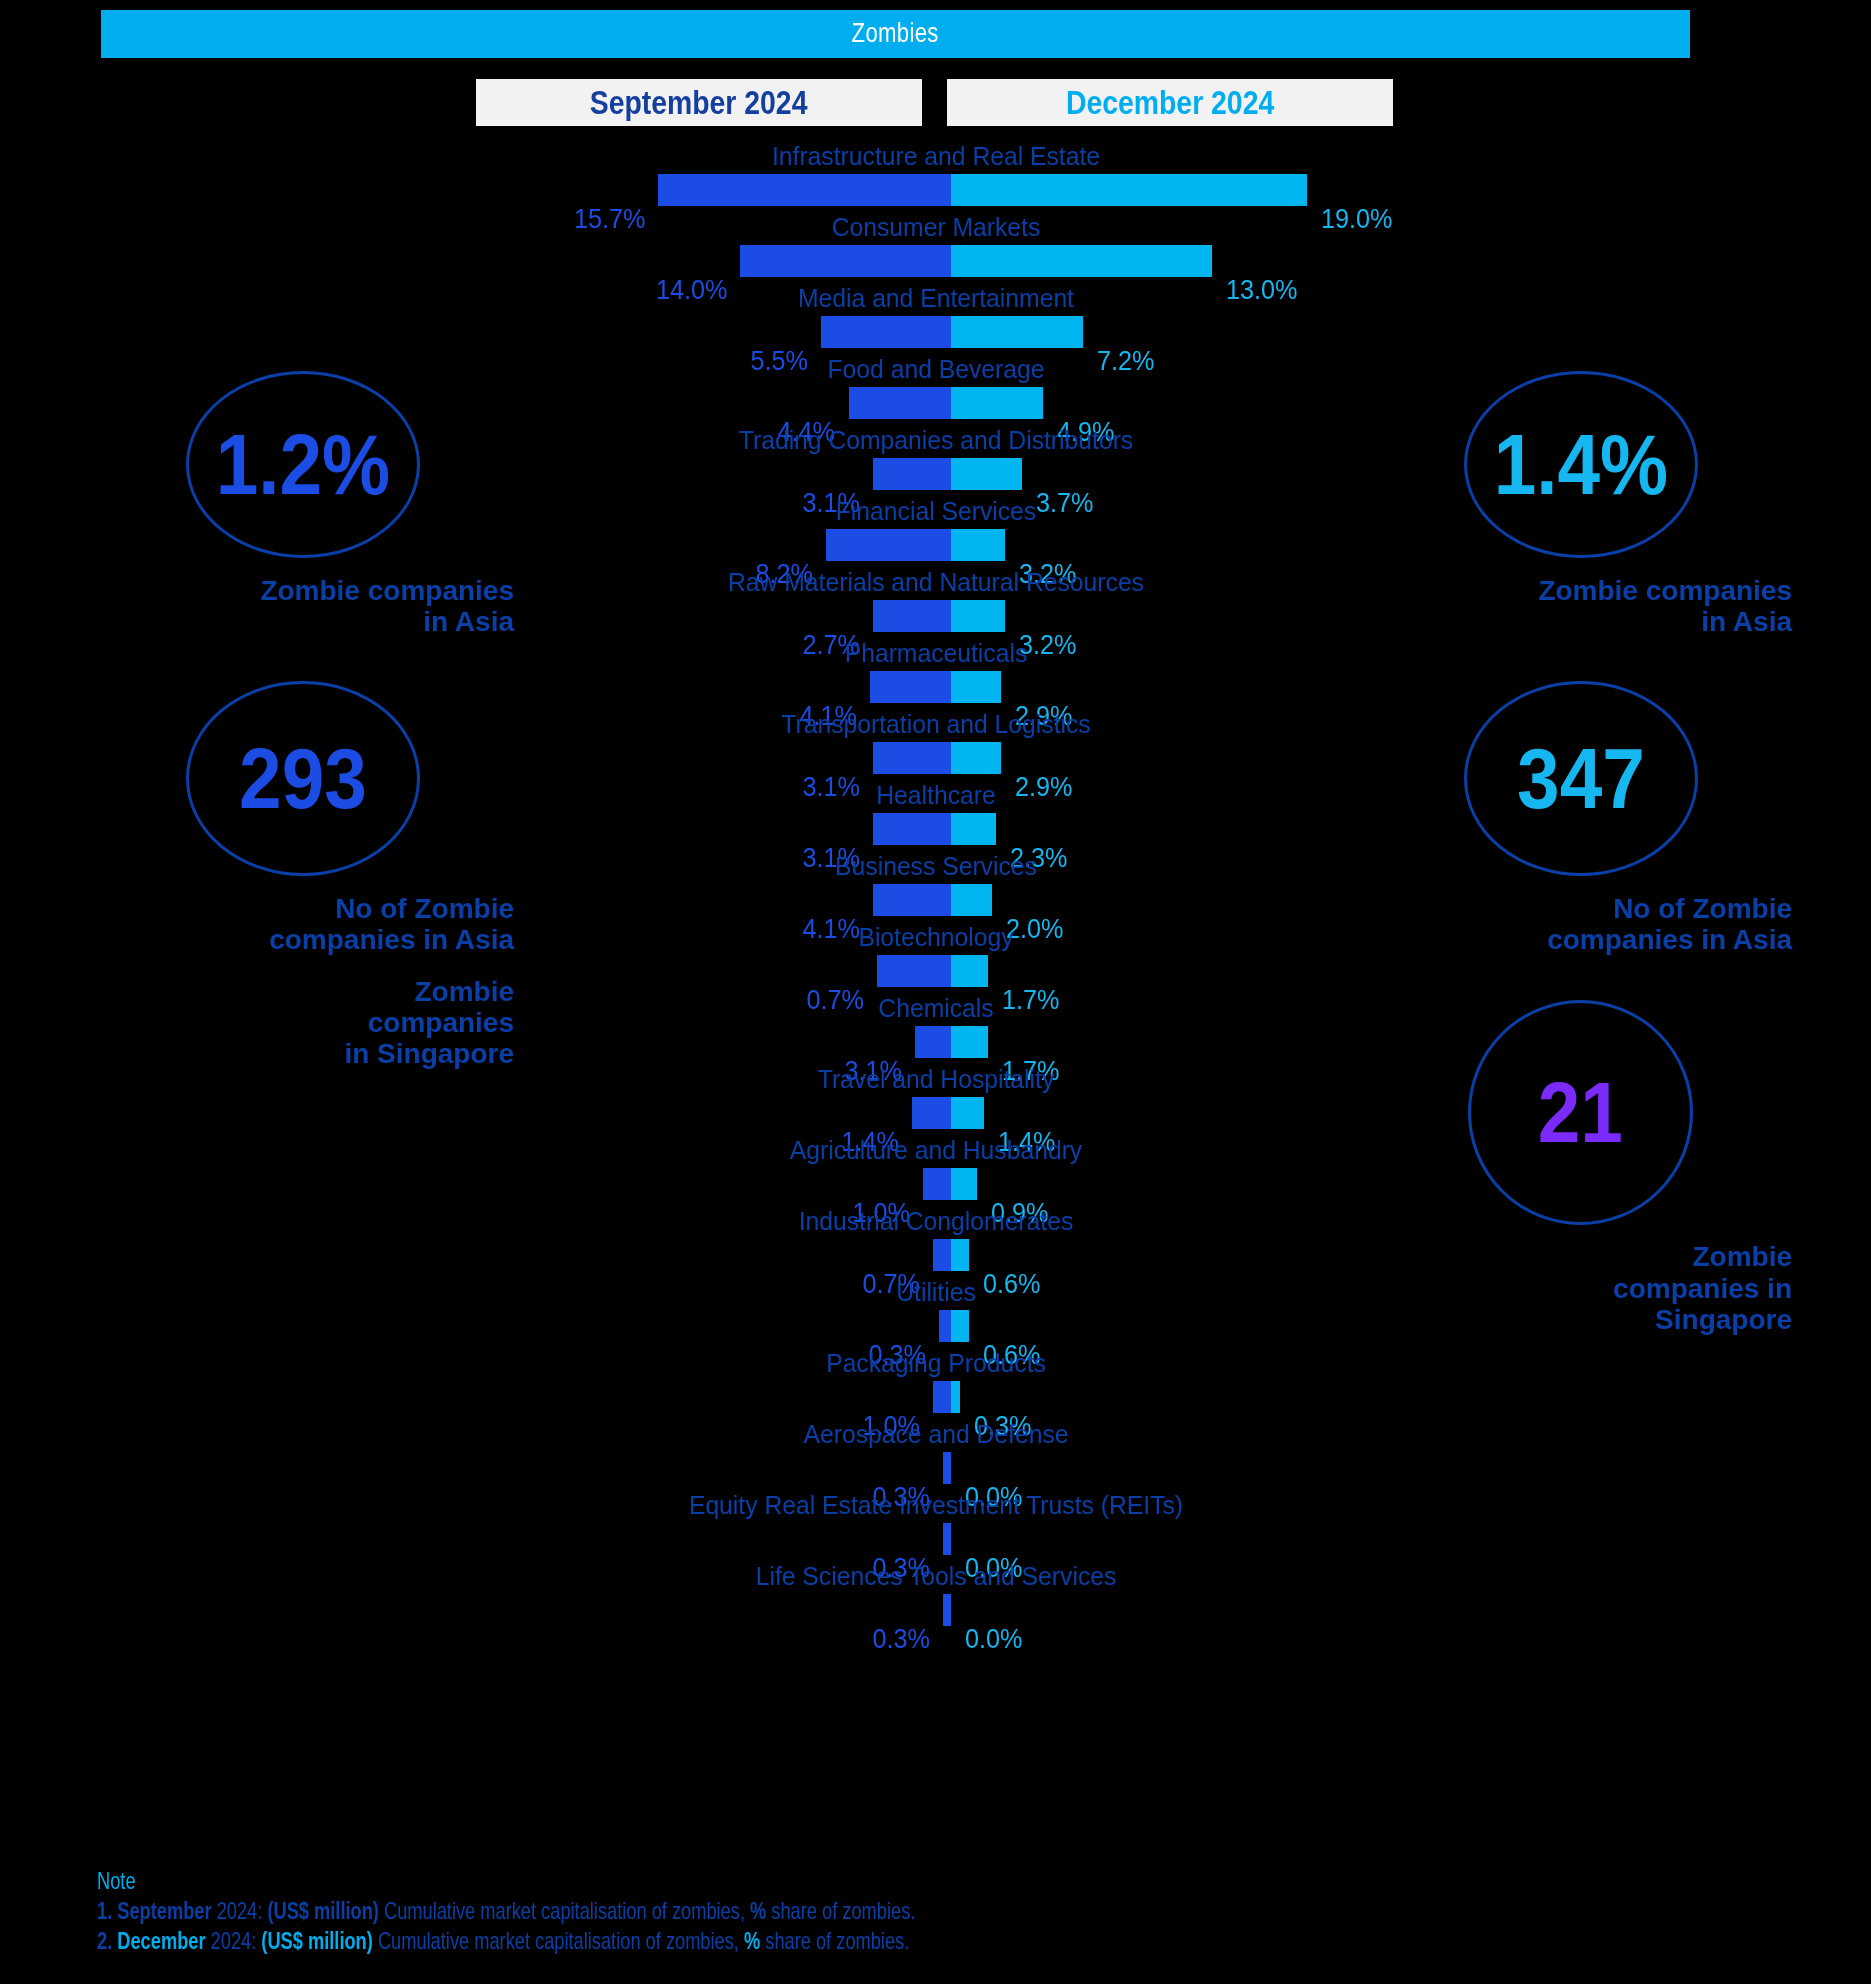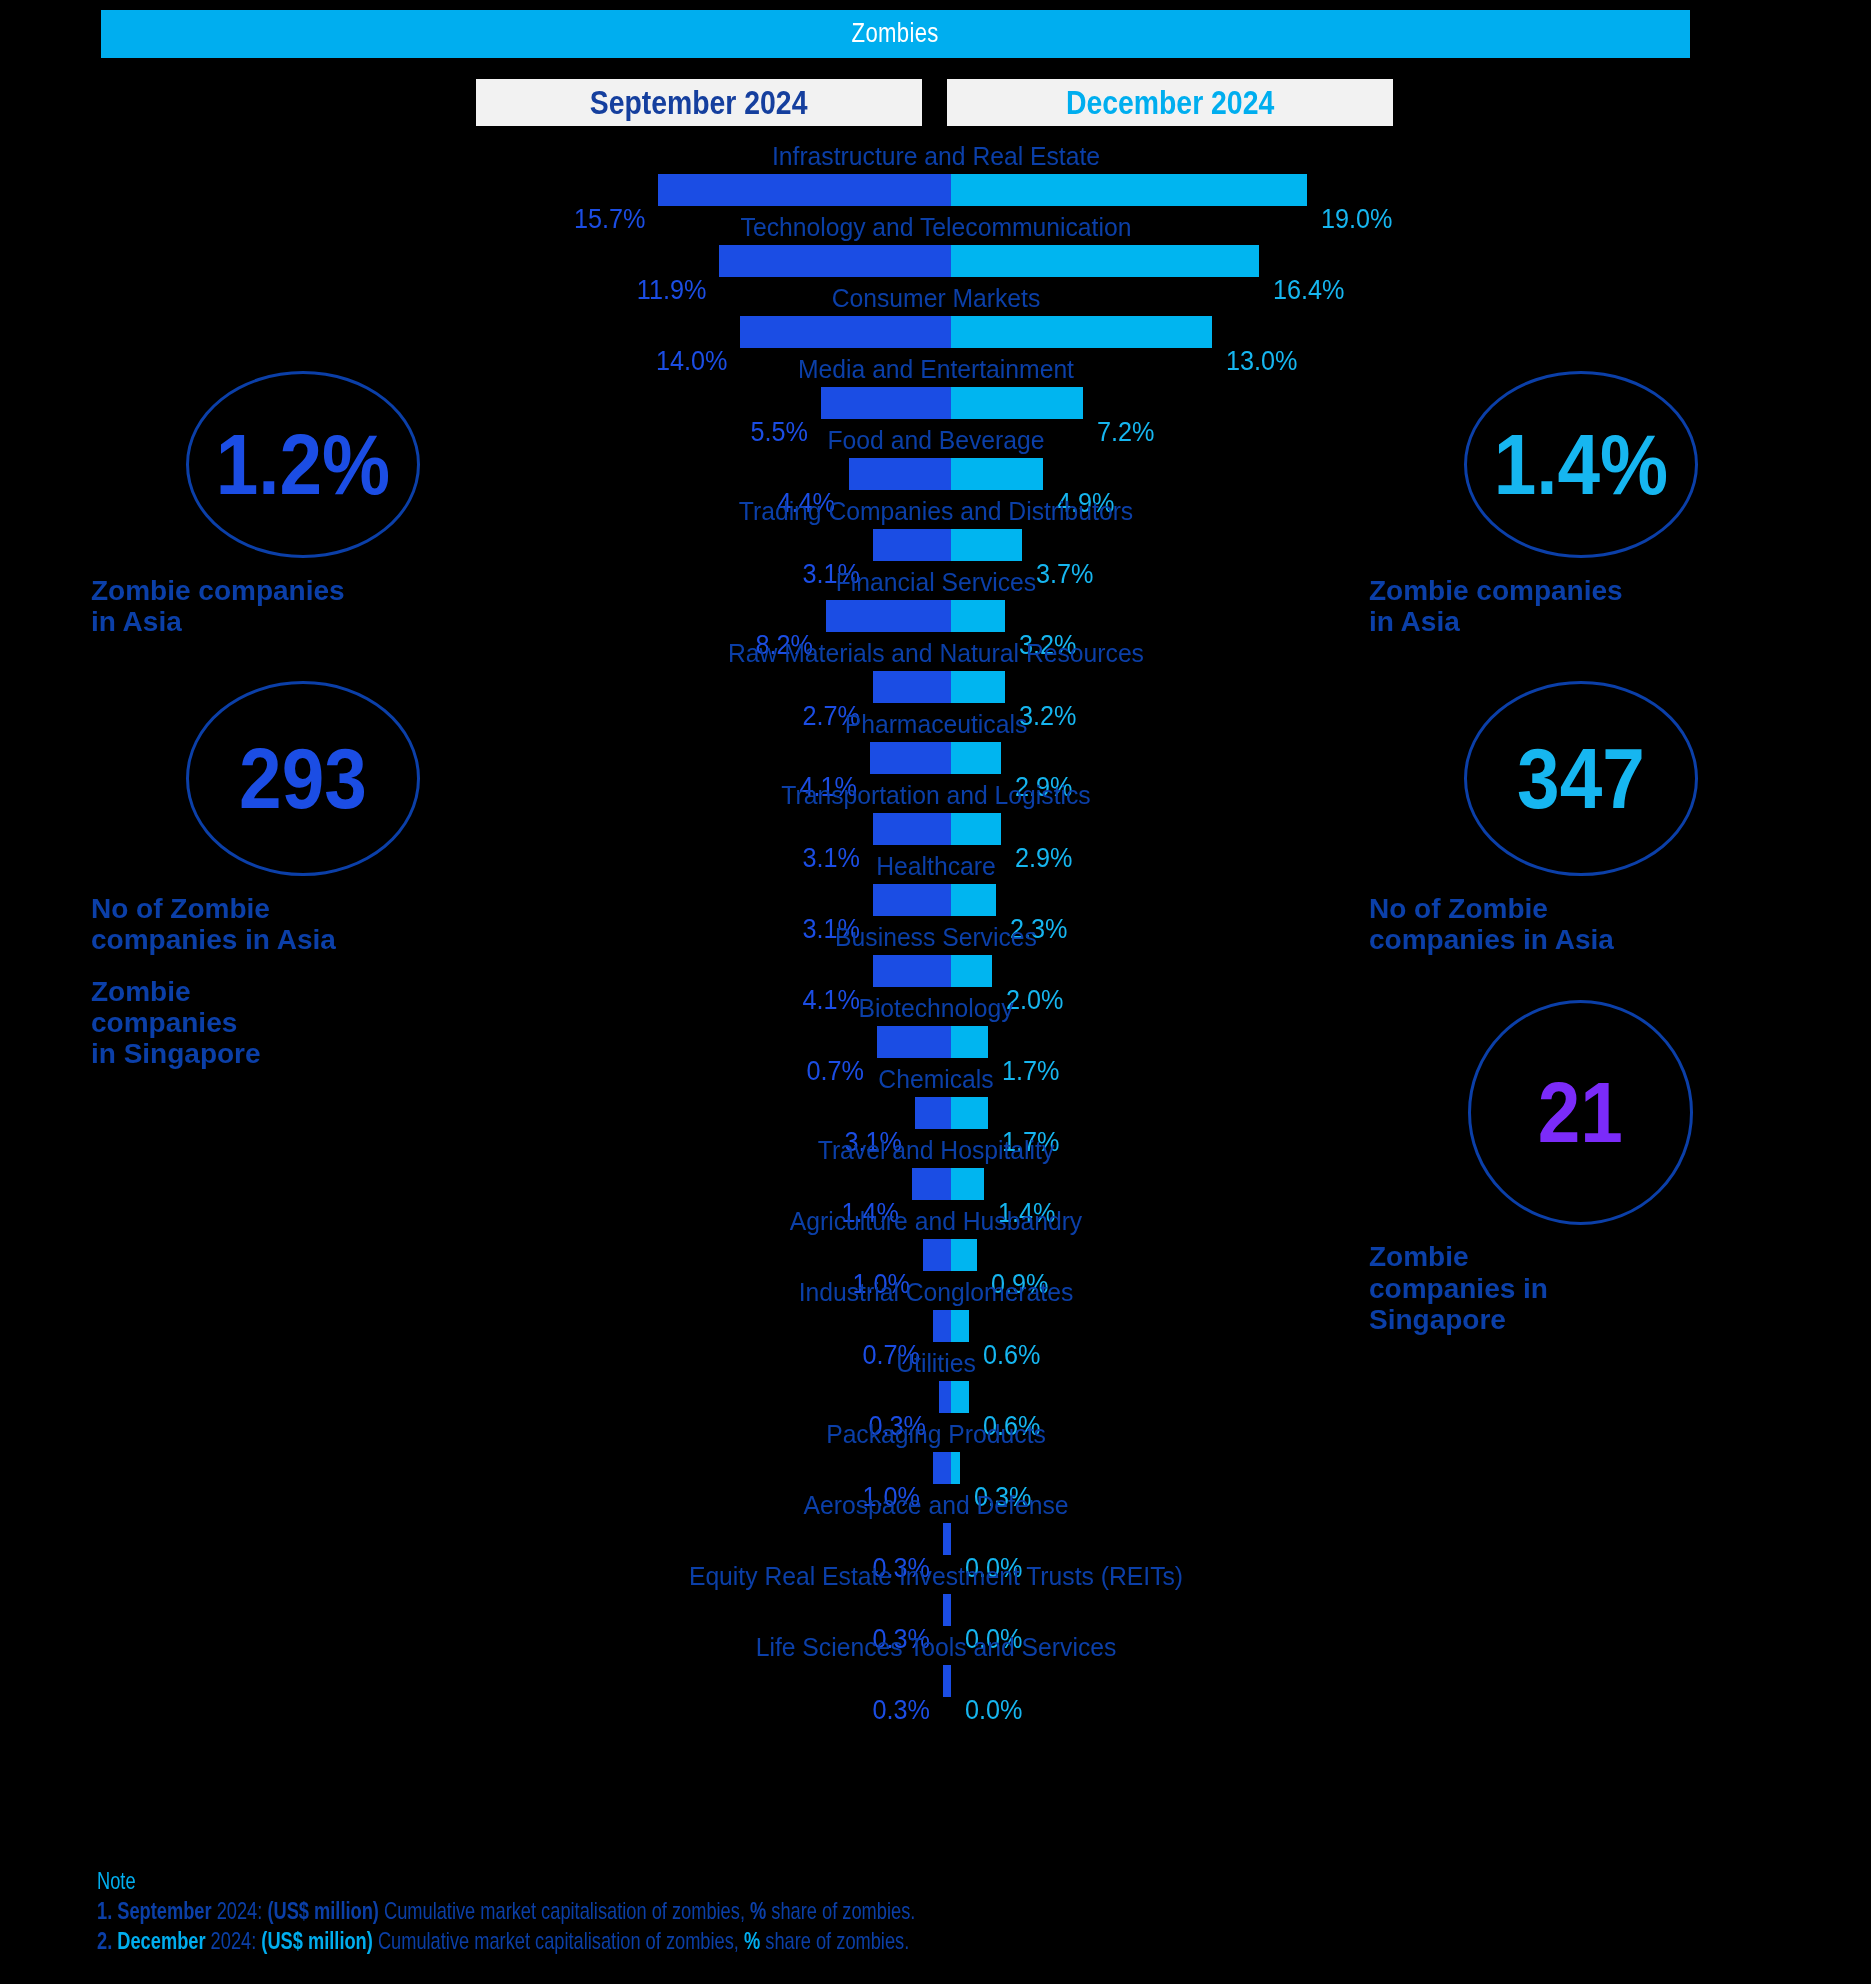--- a/index.html
+++ b/index.html
@@ -25,21 +25,21 @@
   .kpi-col{position:absolute;width:423px;top:371px;}
   #kpi-left{left:91px;}
   #kpi-right{left:1369px;}
   .kpi{width:100%;margin-bottom:0;position:relative;}
   .ring{margin:0 auto;border:3.8px solid #0B3FA8;display:flex;
         align-items:center;justify-content:center;text-align:center;}
   .ring.oval{width:228px;height:181px;border-radius:50%;}
   .ring.circle{width:219px;height:219px;border-radius:50%;}
   .ring .v{font-size:85px;font-weight:bold;line-height:1;
            transform:scaleX(.9);transform-origin:center;white-space:nowrap;}
-  .kpi-cap{text-align:left;font-size:28px;font-weight:bold;color:#0B3FA8;
+  .kpi-cap{text-align:right;font-size:28px;font-weight:bold;color:#0B3FA8;
            line-height:1.12;margin-top:16.6px;white-space:pre-line;}
 
   #kpi-left .kpi:nth-child(1){margin-bottom:44px;}
   #kpi-left .kpi:nth-child(2){margin-bottom:20px;}
   #kpi-right .kpi:nth-child(1){margin-bottom:44px;}
   #kpi-right .kpi:nth-child(2){margin-bottom:44px;}
   #kpi-left .kpi:nth-child(2) .ring.oval{width:228px;height:189px;}
   #kpi-right .kpi:nth-child(2) .ring.oval{width:228px;height:189px;text-decoration:underline;}
 
   
@@ -129,29 +129,20 @@
     <div class="row">
       <div class="cat">Infrastructure and Real Estate</div>
       <div class="bars">
         <div class="bar-l" style="left: 642px; width: 293px; background: rgb(27, 77, 228);"></div>
         <div class="bar-r" style="left: 935px; width: 356px; background: rgb(0, 181, 240);"></div>
         <div class="lab lab-l" style="right: 1243px;">15.7%</div>
         <div class="lab lab-r" style="left: 1305px;">19.0%</div>
       </div>
     </div>
     <div class="row">
-      <div class="cat">Technology and Telecommunication</div>
-      <div class="bars">
-        <div class="bar-l" style="left: 703px; width: 232px; background: rgb(27, 77, 228);"></div>
-        <div class="bar-r" style="left: 935px; width: 308px; background: rgb(0, 181, 240);"></div>
-        <div class="lab lab-l" style="right: 1182px;">11.9%</div>
-        <div class="lab lab-r" style="left: 1257px;">16.4%</div>
-      </div>
-    </div>
-    <div class="row">
       <div class="cat">Consumer Markets</div>
       <div class="bars">
         <div class="bar-l" style="left: 724px; width: 212px; background: rgb(27, 77, 228);"></div>
         <div class="bar-r" style="left: 935px; width: 261px; background: rgb(0, 181, 240);"></div>
         <div class="lab lab-l" style="right: 1161px;">14.0%</div>
         <div class="lab lab-r" style="left: 1210px;">13.0%</div>
       </div>
     </div>
     <div class="row">
       <div class="cat">Media and Entertainment</div>

